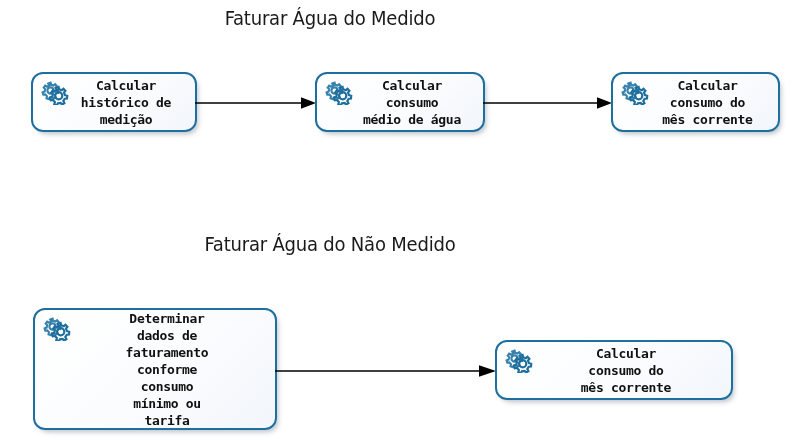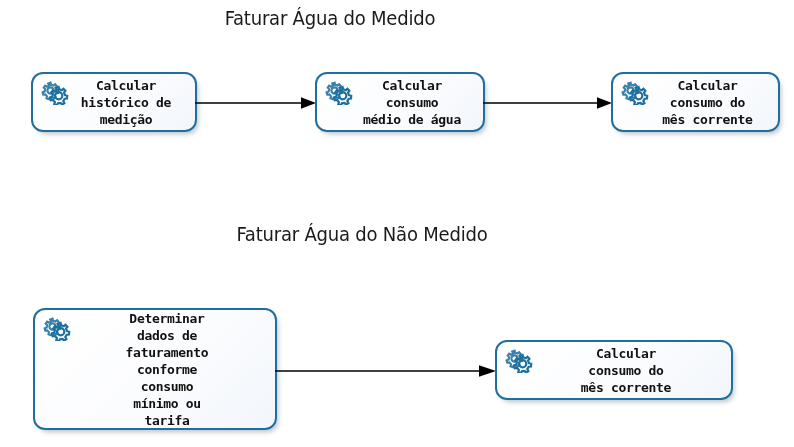--- a/index.html
+++ b/index.html
@@ -29,21 +29,21 @@
     text-align: center;
     color: #1a1a1a;
     font-family: "DejaVu Sans Condensed", "Liberation Sans Narrow", "Liberation Sans", sans-serif;
     font-weight: 400;
     font-size: 20px;
     letter-spacing: -0.2px;
     white-space: nowrap;
     line-height: 24px;
   }
   #title-medido  { left: 0; top: 6px; }
-  #title-nao-medido { left: 0; top: 222px; padding-left: 32px; }
+  #title-nao-medido { left: 0; top: 232px; }
 
   
   .task {
     position: absolute;
     box-sizing: border-box;
     background: #fbfcfe;
     background: linear-gradient(135deg, #ffffff 0%, #fbfcfe 55%, #f2f6fb 100%);
     border: 2px solid #1f6f9e;
     border-radius: 12px;
     box-shadow: 3px 4px 5px -2px rgba(60, 80, 100, 0.35);

